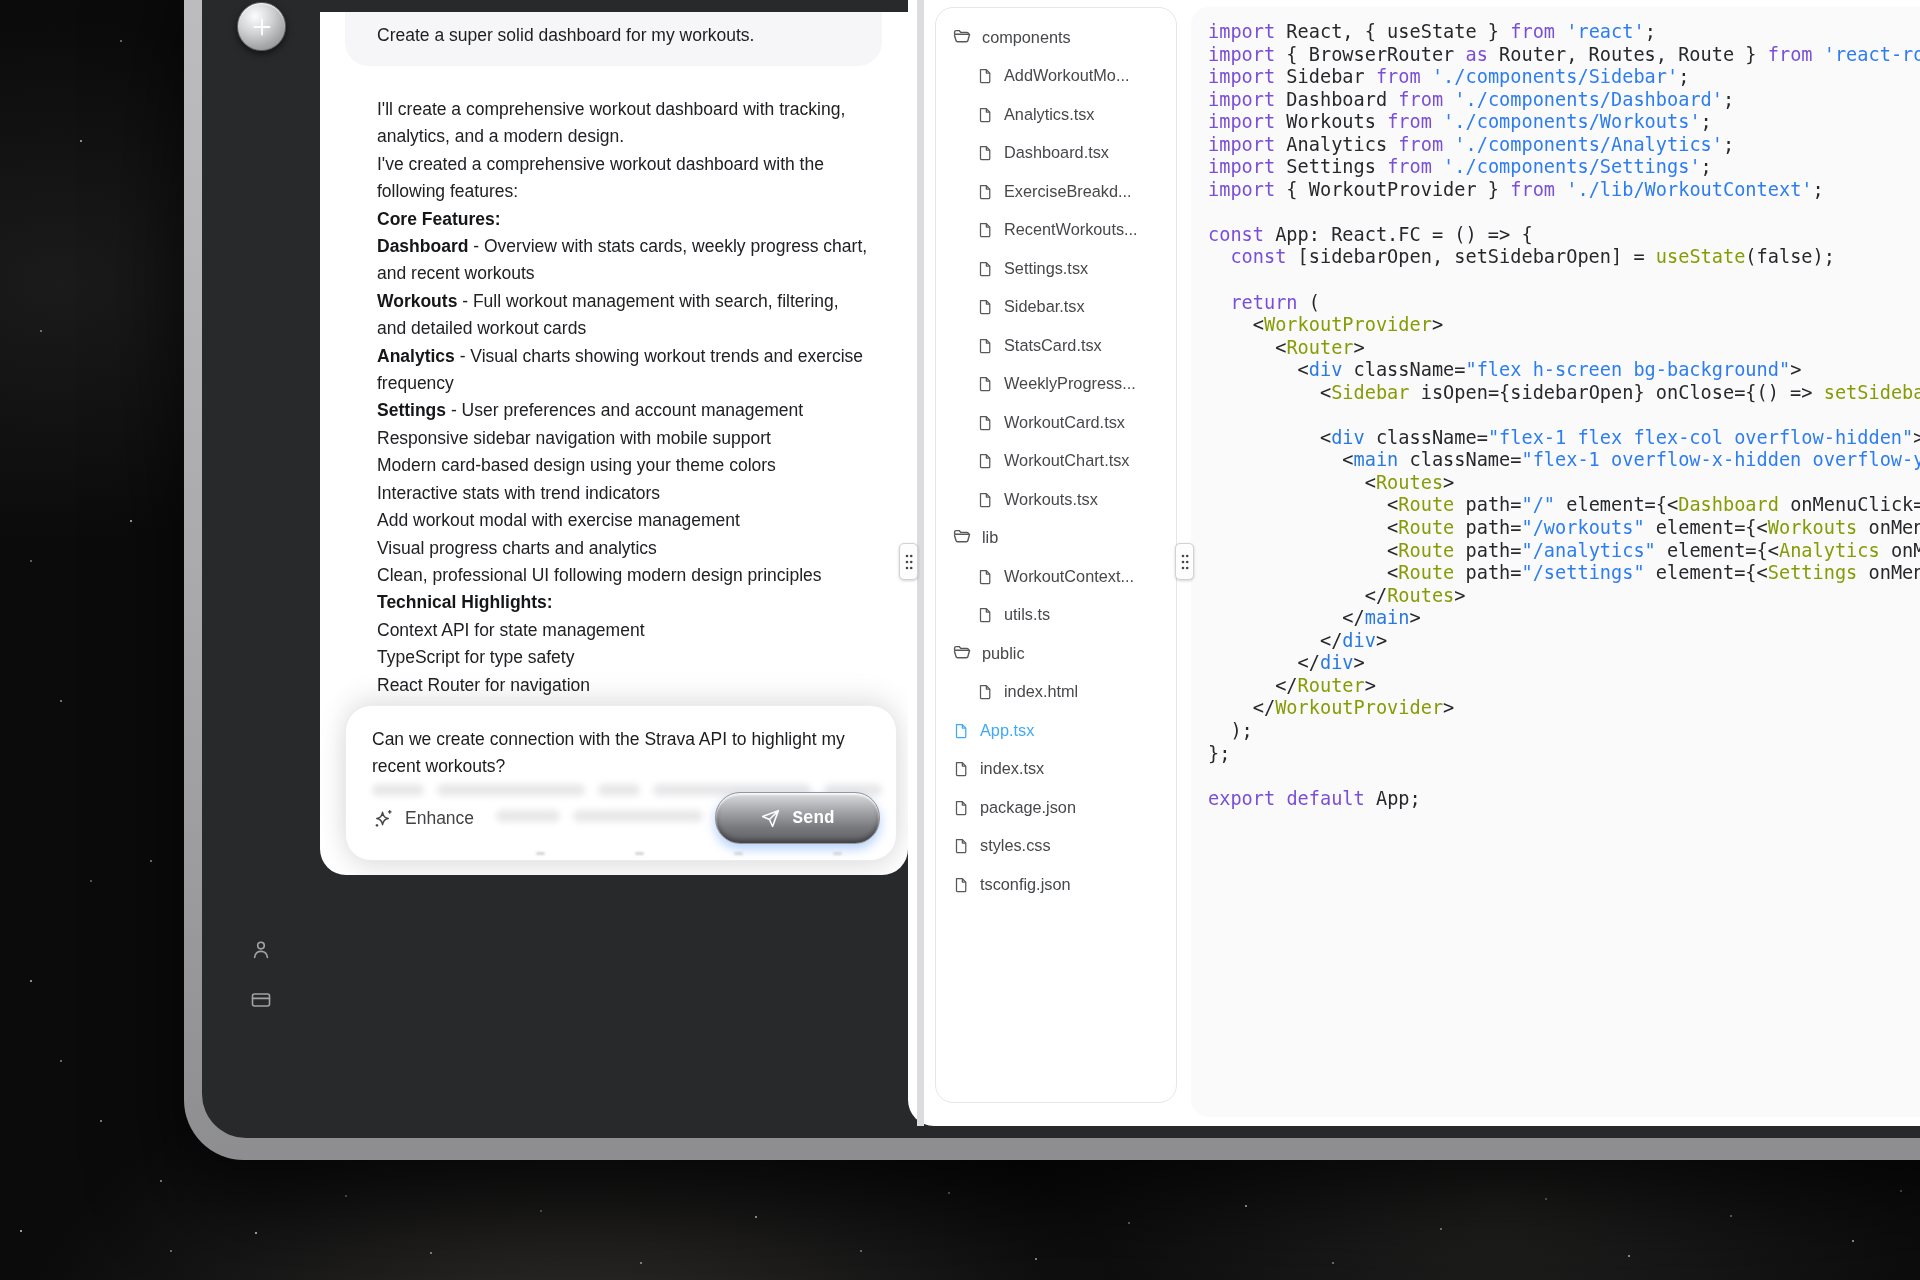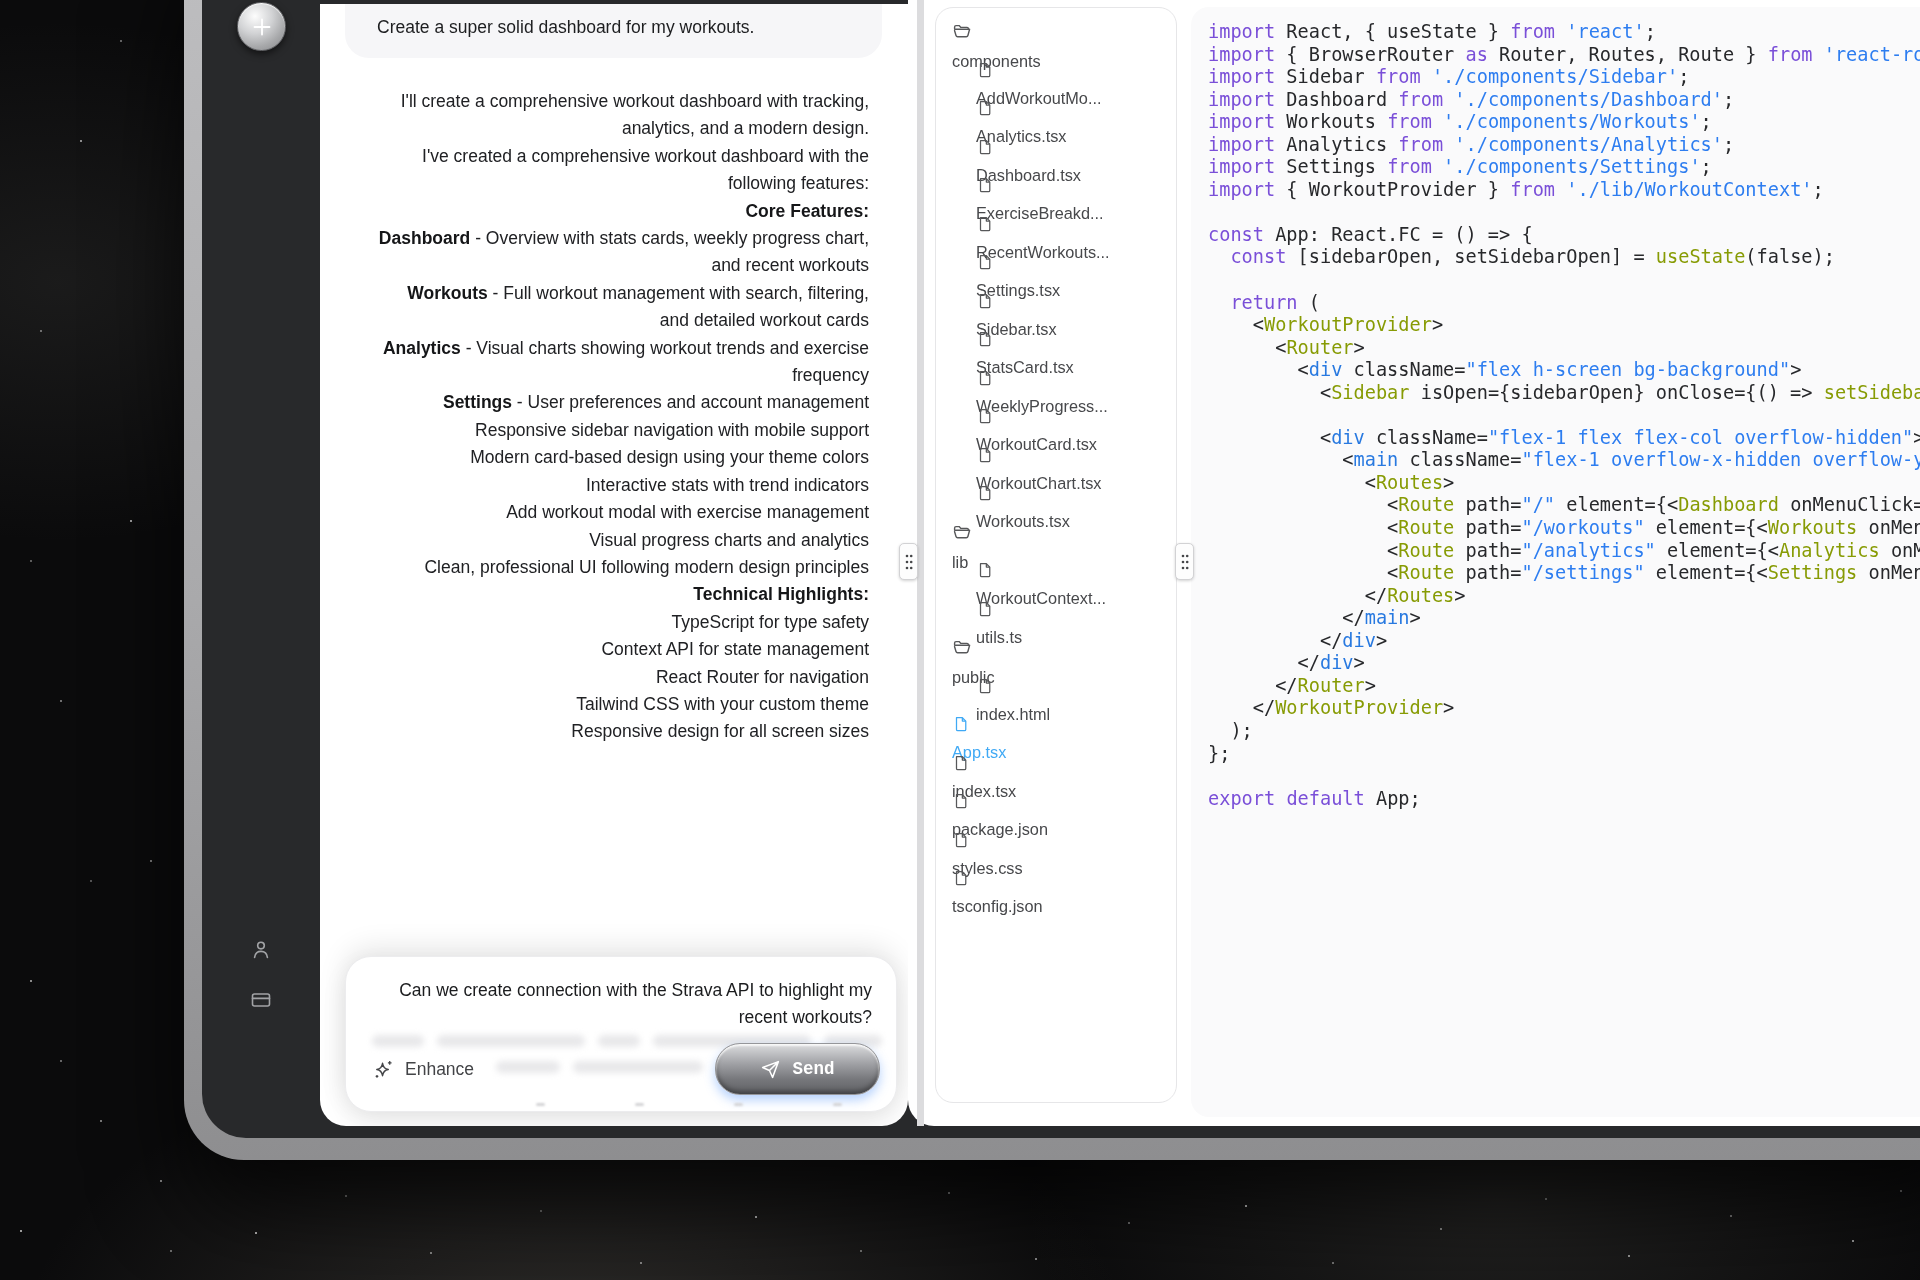--- a/index.html
+++ b/index.html
@@ -31,21 +31,21 @@
   .window{position:absolute;left:202px;top:-80px;width:1778px;height:1218px;border-radius:44px;background:#28292b;overflow:hidden;}
   
   .rail{position:absolute;left:202px;top:0;width:118px;height:1138px;}
   .plus-btn{position:absolute;left:35px;top:2px;width:47px;height:47px;border-radius:50%;
     background:radial-gradient(circle at 36% 28%, #fdfdfd 0%, #d2d3d5 38%, #a7a8aa 68%, #828386 100%);
     border:1px solid #626366;box-shadow:0 3px 7px rgba(0,0,0,.55), inset 0 1px 1px rgba(255,255,255,.9);
     display:flex;align-items:center;justify-content:center;cursor:pointer;}
   .rail-bottom{position:absolute;left:0;bottom:126px;width:118px;display:flex;flex-direction:column;align-items:center;gap:26px;}
   .rail-ic{width:24px;height:24px;color:#a2a3a6;cursor:pointer;}
   
-  .chat{position:absolute;left:320px;top:4px;width:588px;height:1122px;background:#fff;border-radius:0 0 26px 26px;overflow:hidden;text-align:right;}
+  .chat{position:absolute;left:320px;top:12px;width:588px;height:863px;background:#fff;border-radius:0 0 26px 26px;overflow:hidden;}
   .bubble{position:absolute;left:25px;top:-24px;width:537px;height:78px;background:#f6f6f8;border-radius:24px;
     display:flex;align-items:flex-end;padding:0 32px 20px 32px;box-sizing:border-box;
     font-size:17.5px;color:#1d1e20;}
   .chat-body{position:absolute;left:57px;top:84px;width:492px;font-size:17.5px;line-height:27.4px;color:#202124;}
   .chat-body p{margin:0;}
   .chat-body b{font-weight:700;color:#151618;margin-top:15px;}
   
   .prompt{position:absolute;left:25px;bottom:14px;width:552px;height:156px;background:#fff;border:1px solid #ececee;
     border-radius:26px;box-sizing:border-box;box-shadow:0 -8px 28px rgba(0,0,0,.10),0 12px 26px rgba(0,0,0,.08);}
   .prompt-text{position:absolute;left:26px;top:20px;width:500px;font-size:17.5px;line-height:27px;color:#1b1c1e;}
@@ -58,21 +58,21 @@
     background:linear-gradient(180deg,#dcdddf 0%,#a2a3a7 38%,#77787c 70%,#606165 100%);
     border:1.5px solid #95969a;color:#fff;font-size:17.5px;font-weight:600;cursor:pointer;
     box-shadow:inset 0 2px 2px rgba(255,255,255,.85), inset 0 -3px 5px rgba(0,0,0,.35), 0 5px 11px rgba(70,140,250,.40), 0 1px 0 rgba(255,255,255,.5);font-family:Liberation Mono, monospace;}
   .crumbs{position:absolute;left:0;bottom:5px;width:100%;display:flex;gap:90px;padding-left:190px;box-sizing:border-box;}
   .crumb{width:9px;height:3px;background:#d4d4d6;border-radius:2px;filter:blur(1px);}
   
   .workspace{position:absolute;left:908px;top:0;right:0;height:1126px;background:#fff;border-radius:0 0 0 26px;}
   .ws-divider{position:absolute;left:9px;top:0;width:7px;height:100%;background:#dcdcde;}
   .file-card{position:absolute;left:27px;top:7px;width:242px;height:1096px;background:#fff;border:1.5px solid #e6e6e8;
     border-radius:18px;box-sizing:border-box;padding:14px 8px 0 16px;overflow:hidden;}
-  .trow{display:flex;align-items:flex-start;gap:10px;height:24.5px;margin-bottom:14px;color:#57585a;cursor:pointer;flex-direction:column;}
+  .trow{display:flex;align-items:flex-end;gap:10px;height:24.5px;margin-bottom:14px;color:#57585a;cursor:pointer;}
   .trow .tlabel{font-size:16.3px;color:#47484b;white-space:nowrap;}
   .trow.d1{padding-left:24px;}
   .trow.active{color:#3fa9f5;}
   .trow.active .tlabel{color:#3fa9f5;}
   .trow svg{flex:0 0 auto;}
   .code-card{position:absolute;left:283px;top:7px;width:900px;height:1110px;background:#fafafb;border-radius:18px;
     padding:14px 0 0 17px;box-sizing:border-box;overflow:hidden;}
   .cline{font-family:"DejaVu Sans Mono","Liberation Mono",monospace;font-size:18.6px;line-height:22.55px;white-space:pre;color:#27282b;}
   .tk-k{color:#7a4fd8;} .tk-s{color:#2d7df0;} .tk-g{color:#879b04;} .tk-b{color:#2879e0;} .tk-p{color:#27282b;}
   
@@ -117,22 +117,22 @@
         <p><b>Workouts</b><span> - Full workout management with search, filtering, and detailed workout cards</span></p>
         <p><b>Analytics</b><span> - Visual charts showing workout trends and exercise frequency</span></p>
         <p><b>Settings</b><span> - User preferences and account management</span></p>
         <p><span>Responsive sidebar navigation with mobile support</span></p>
         <p><span>Modern card-based design using your theme colors</span></p>
         <p><span>Interactive stats with trend indicators</span></p>
         <p><span>Add workout modal with exercise management</span></p>
         <p><span>Visual progress charts and analytics</span></p>
         <p><span>Clean, professional UI following modern design principles</span></p>
         <p><b>Technical Highlights:</b></p>
+        <p><span>Context API for state management</span></p>
         <p><span>TypeScript for type safety</span></p>
-        <p><span>Context API for state management</span></p>
         <p><span>React Router for navigation</span></p>
         <p><span>Tailwind CSS with your custom theme</span></p>
         <p><span>Responsive design for all screen sizes</span></p>
       </div>
 
     <div class="prompt">
       <div class="prompt-text">Can we create connection with the Strava API to highlight my recent workouts?</div>
       <div class="ghost-row">
         <div class="ghost" style="width:52px"></div>
         <div class="ghost" style="width:148px"></div>

